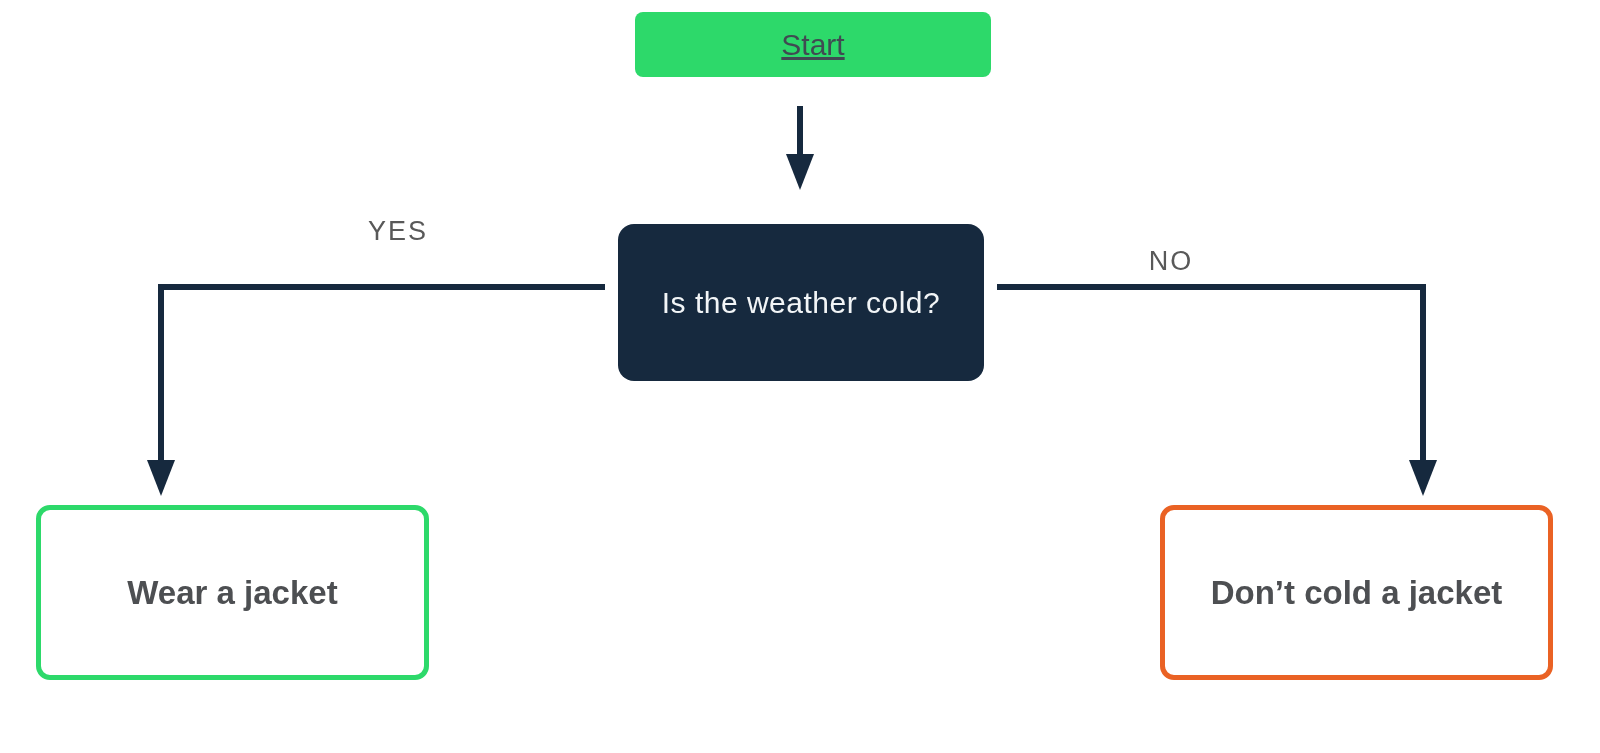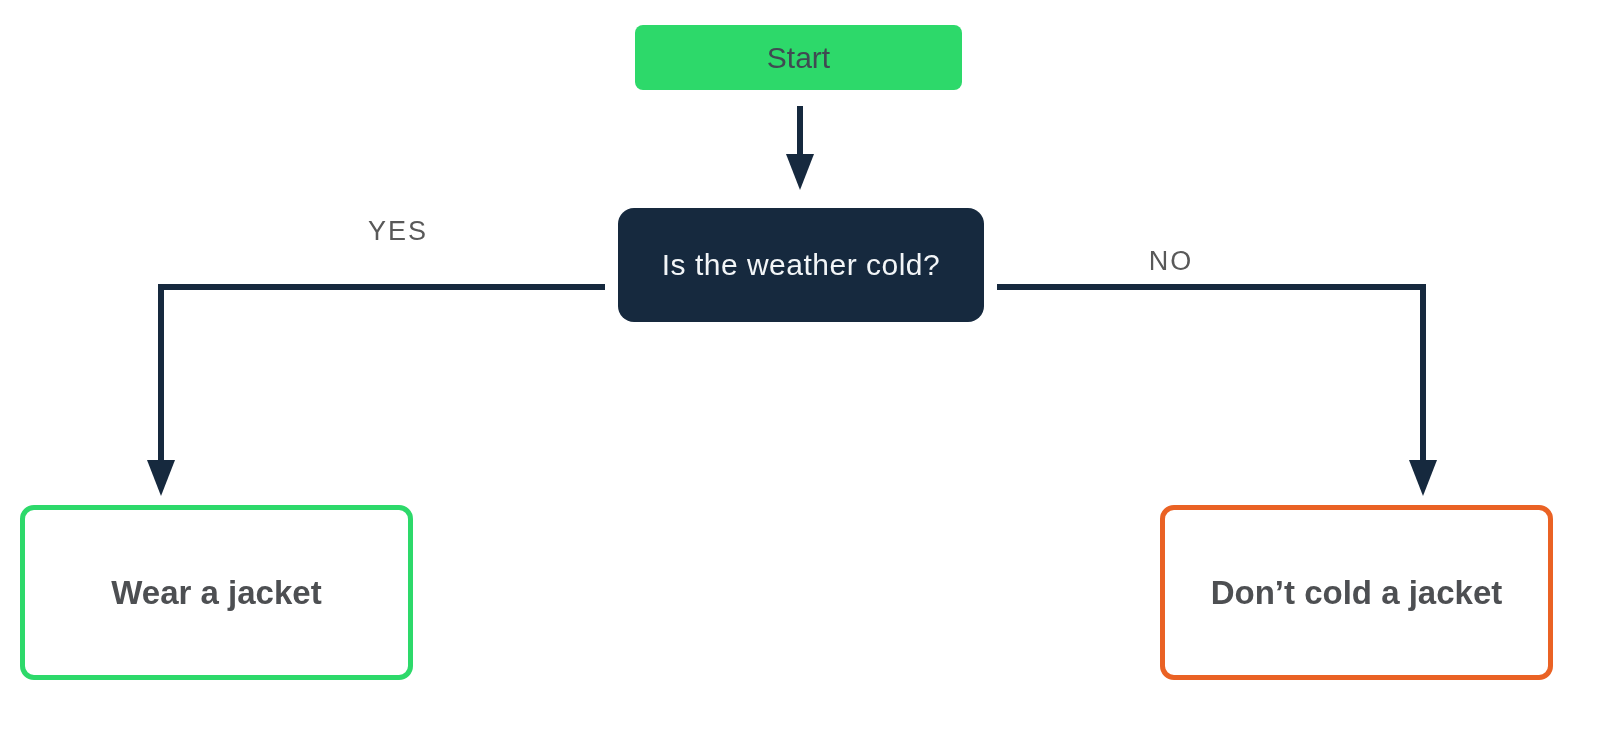--- a/index.html
+++ b/index.html
@@ -25,42 +25,42 @@
     background: var(--background);
   }
   .node {
     position: absolute;
     display: flex;
     align-items: center;
     justify-content: center;
     text-align: center;
   }
   .node-start {
-    left: 635px; top: 25px; width: 327px; height: 65px;
+    left: 635px; top: 12px; width: 356px; height: 65px;
     background: var(--green);
     border-radius: 8px;
     color: var(--start-text);
-    font-size: 30px; font-weight: 500;
+    font-size: 30px; font-weight: 500; text-decoration: underline;
   }
   .node-decision {
-    left: 618px; top: 208px; width: 366px; height: 114px;
+    left: 618px; top: 224px; width: 366px; height: 157px;
     background: var(--navy);
     border-radius: 16px;
     color: var(--decision-text);
     font-size: 30px; font-weight: 400;
     letter-spacing: 0.5px;
   }
   .node-result {
     top: 505px; width: 393px; height: 175px;
     background: var(--background);
     border-radius: 14px;
     color: var(--result-text);
     font-size: 33px; font-weight: 700;
   }
-  .node-result-yes { left: 20px; border: 5px solid var(--green); }
+  .node-result-yes { left: 36px; border: 5px solid var(--green); }
   .node-result-no  { left: 1160px; border: 5px solid var(--orange); }
 
   .line {
     position: absolute;
     background: var(--navy);
   }
   .shaft-start   { left: 797px; top: 106px; width: 6px;  height: 50px; }
   .yes-h         { left: 158px; top: 284px; width: 447px; height: 6px; }
   .yes-v         { left: 158px; top: 284px; width: 6px;  height: 178px; }
   .no-h          { left: 997px; top: 284px; width: 429px; height: 6px; }

